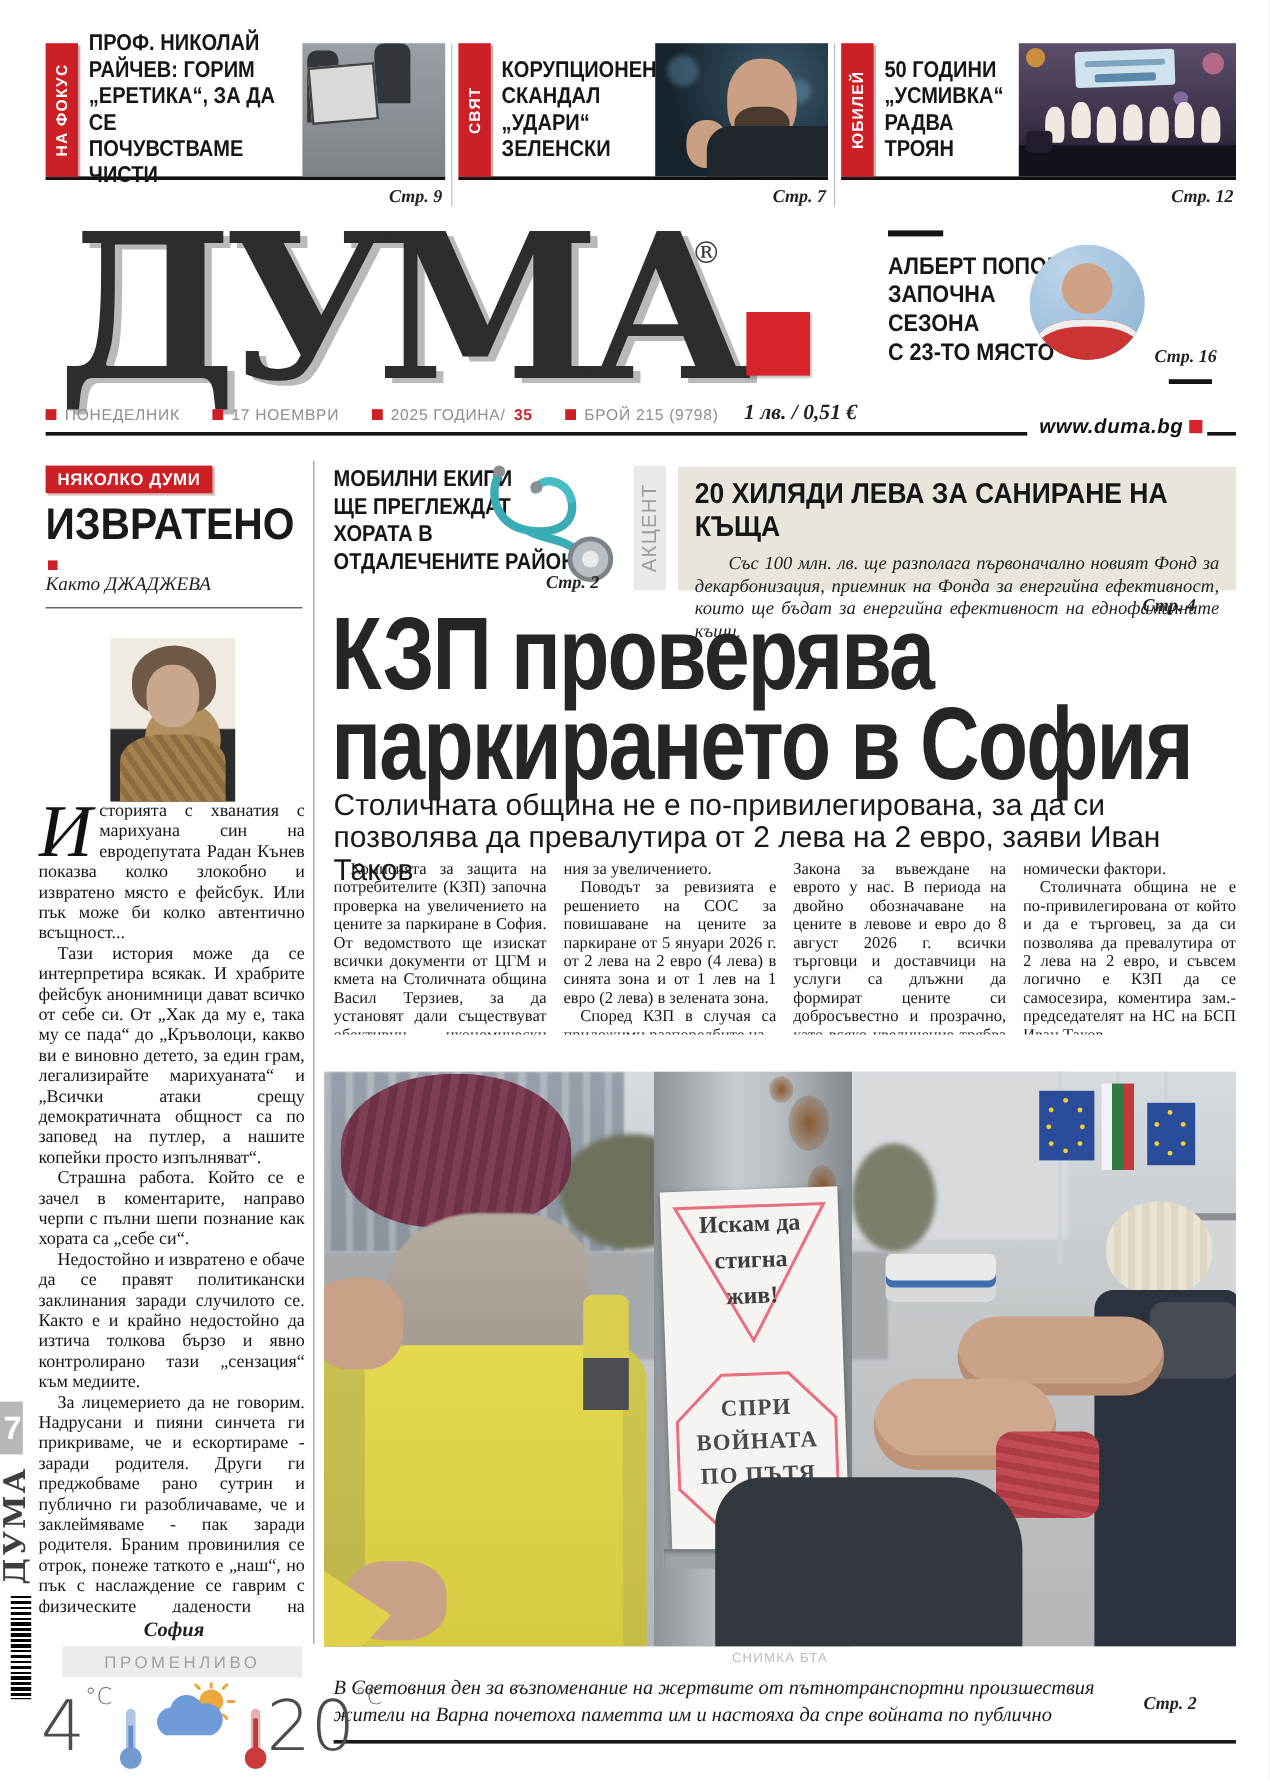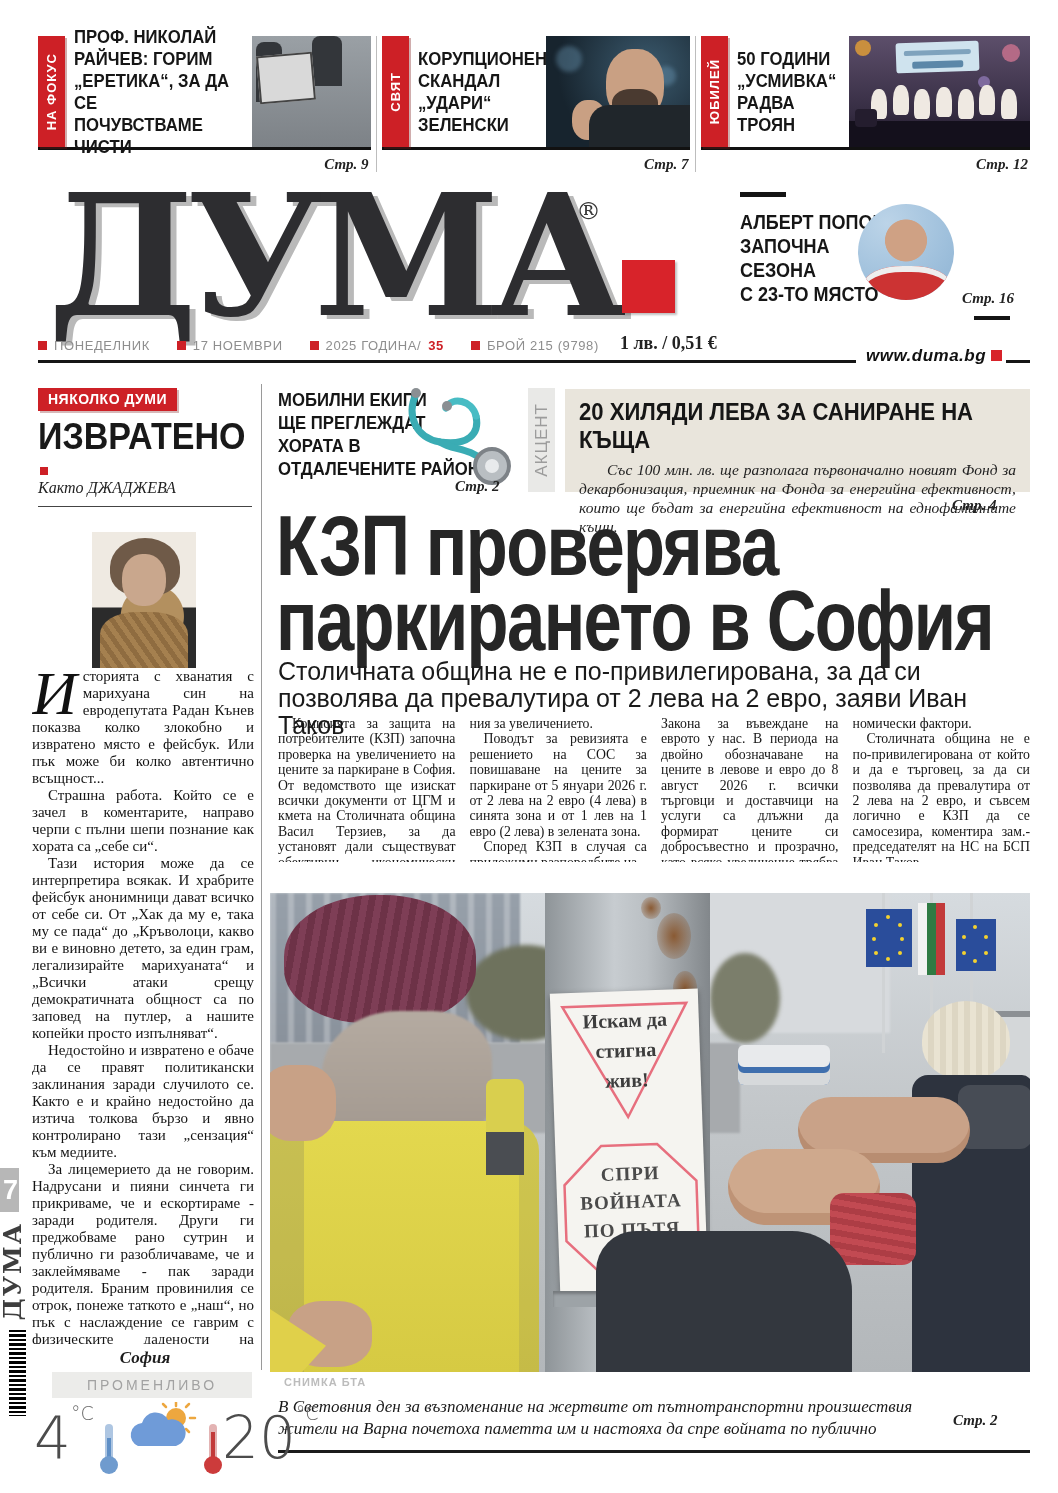--- a/index.html
+++ b/index.html
@@ -57,21 +57,21 @@
 
   
   .logo { position:absolute; left:48px; top:176px; font-family:"DejaVu Serif",serif; font-weight:bold;
     font-size:168px; line-height:160px; letter-spacing:-10px; color:#2d2d30;
     text-shadow:6px 4px 0 #b9b9b9; }
   .logo-r { position:absolute; left:576px; top:196px; font-size:25px; color:#3a3a3a; font-family:"DejaVu Serif",serif; text-shadow:none;}
   .tagline { position:absolute; left:618px; top:196px; font-family:"Liberation Serif",serif;
     font-size:25px; line-height:29px; letter-spacing:2px; color:#3d3d3d; }
   .red-square { position:absolute; left:622px; top:260px; width:53px; height:53px; background:#d8232a; box-shadow:2px 2px 2px rgba(0,0,0,.25);}
   .price { position:absolute; left:620px; top:333px; font-family:"Liberation Serif",serif;
-    font-weight:bold; font-size:18px; color:#222;text-align:center; }
+    font-weight:bold; font-style:italic; font-size:18px; color:#222;text-align:center; }
 
   .popov { position:absolute; left:735px; top:190px; width:295px; height:150px; }
   .popov .dash-top { position:absolute; left:5px; top:2px; width:46px; height:5px; background:#141414; }
   .popov .p-head { position:absolute; left:5px; top:20px; font-weight:bold; font-size:20px; line-height:24px;
     transform:scaleX(.9); transform-origin:left top; white-space:pre-line; color:#161616;}
   .popov .p-photo { position:absolute; left:123px; top:14px; width:96px; height:96px; border-radius:50%;
     background:radial-gradient(circle at 50% 38%, #cfa184 27%, transparent 28%),
                radial-gradient(circle at 30% 20%, #bcd4e8, #9fc0dc 60%, #8db2d2),
                #9fc0dc; overflow:hidden;}
   .popov .p-jacket { position:absolute; left:6px; bottom:-6px; width:86px; height:40px; background:#c33; border-radius:45% 45% 0 0;
@@ -200,22 +200,22 @@
     box-shadow:inset 0 -12px 0 rgba(165,115,85,.4); }
   .sleeve-red { position:absolute; left:560px; top:300px; width:86px; height:72px; border-radius:14px;
     background:repeating-linear-gradient(10deg,#c24a52 0 6px,#ad3d45 6px 12px); }
   .child-jacket { position:absolute; left:326px; top:338px; width:256px; height:141px; background:#33373e;
     border-radius:40px 60px 0 0; }
   .hand-left1 { position:absolute; left:-10px; top:172px; width:76px; height:76px; background:#c8a186; border-radius:40%; }
   .hand-left2 { position:absolute; left:18px; top:408px; width:84px; height:66px; background:#c8a186; border-radius:40%; }
   .ycorner { position:absolute; left:-6px; top:412px; width:62px; height:68px; background:#e0d04a;
     clip-path:polygon(0 0, 100% 60%, 60% 100%, 0 100%); }
 
-  .credit { position:absolute; left:284px; top:1376px; width:760px; text-align:left;
-    font-size:11px; color:#bcbcbc; letter-spacing:1px;font-weight:bold; }
+  .credit { position:absolute; left:270px; top:1376px; width:760px; text-align:center;
+    font-size:11px; color:#bcbcbc; letter-spacing:1px; }
   .caption { position:absolute; left:278px; top:1396px; width:640px; font-family:"Liberation Serif",serif;
     font-style:italic; font-size:17px; line-height:22px; color:#191919; }
   .caption-page { position:absolute; left:953px; top:1412px; }
   .bottom-rule { position:absolute; left:278px; top:1450px; width:752px; height:3px; background:#1b1b1b; }
 
   
   .w-city { position:absolute; left:38px; top:1348px; width:214px; text-align:center;
     font-family:"Liberation Serif",serif; font-weight:bold; font-style:italic; font-size:17px; }
   .w-cond { position:absolute; left:52px; top:1372px; width:200px; height:26px; background:#ececea;
     color:#a2a2a2; font-size:14px; letter-spacing:3px; text-align:center; line-height:26px; }
@@ -362,22 +362,22 @@
   <div class="op-bullet"></div>
   <div class="op-author">Както ДЖАДЖЕВА</div>
   <div class="op-rule"></div>
   <div class="op-photo">
     <div class="hair"></div>
     <div class="face"></div>
     <div class="scarf"></div>
   </div>
   <div class="op-body">
     <p class="first"><span class="dropcap">И</span><span>сторията с хванатия с марихуана син на евродепутата Радан Кънев показва колко злокобно и извратено място е фейсбук. Или пък може би колко автентично всъщност...</span></p>
+    <p>Тази история може да се интерпретира всякак. И храбрите фейсбук анонимници дават всичко от себе си. От „Хак да му е, така му се пада“ до „Кръволоци, какво ви е виновно детето, за един грам, легализирайте марихуаната“ и „Всички атаки срещу демократичната общност са по заповед на путлер, а нашите копейки просто изпълняват“.</p>
     <p>Страшна работа. Който се е зачел в коментарите, направо черпи с пълни шепи познание как хората са „себе си“.</p>
-    <p>Тази история може да се интерпретира всякак. И храбрите фейсбук анонимници дават всичко от себе си. От „Хак да му е, така му се пада“ до „Кръволоци, какво ви е виновно детето, за един грам, легализирайте марихуаната“ и „Всички атаки срещу демократичната общност са по заповед на путлер, а нашите копейки просто изпълняват“.</p>
     <p>Недостойно и извратено е обаче да се правят политикански заклинания заради случилото се. Както е и крайно недостойно да изтича толкова бързо и явно контролирано тази „сензация“ към медиите.</p>
     <p>За лицемерието да не говорим. Надрусани и пияни синчета ги прикриваме, че и ескортираме - заради родителя. Други ги преджобваме рано сутрин и публично ги разобличаваме, че и заклеймяваме - пак заради родителя. Браним провинилия се отрок, понеже таткото е „наш“, но пък с наслаждение се гаврим с физическите дадености на политическия опонент или надничаме в чаршафите му, понеже е „гад“.</p>
 
   </div>
 
   <div class="acc-teaser">
     <div class="a-head">МОБИЛНИ ЕКИПИ
 ЩЕ ПРЕГЛЕЖДАТ
 ХОРАТА В
 ОТДАЛЕЧЕНИТЕ РАЙОНИ</div>

